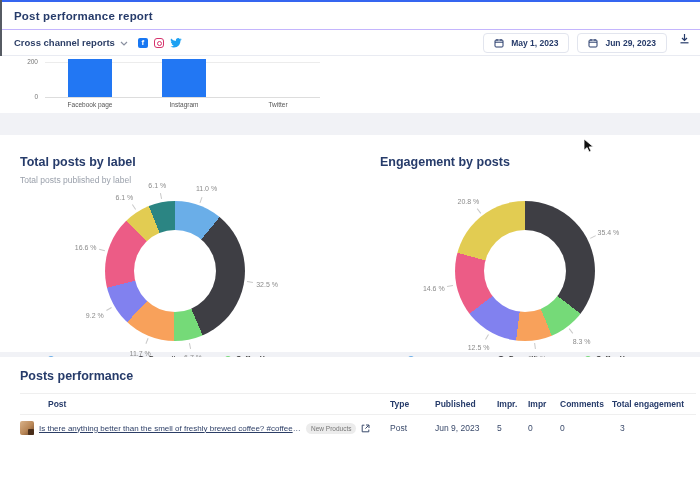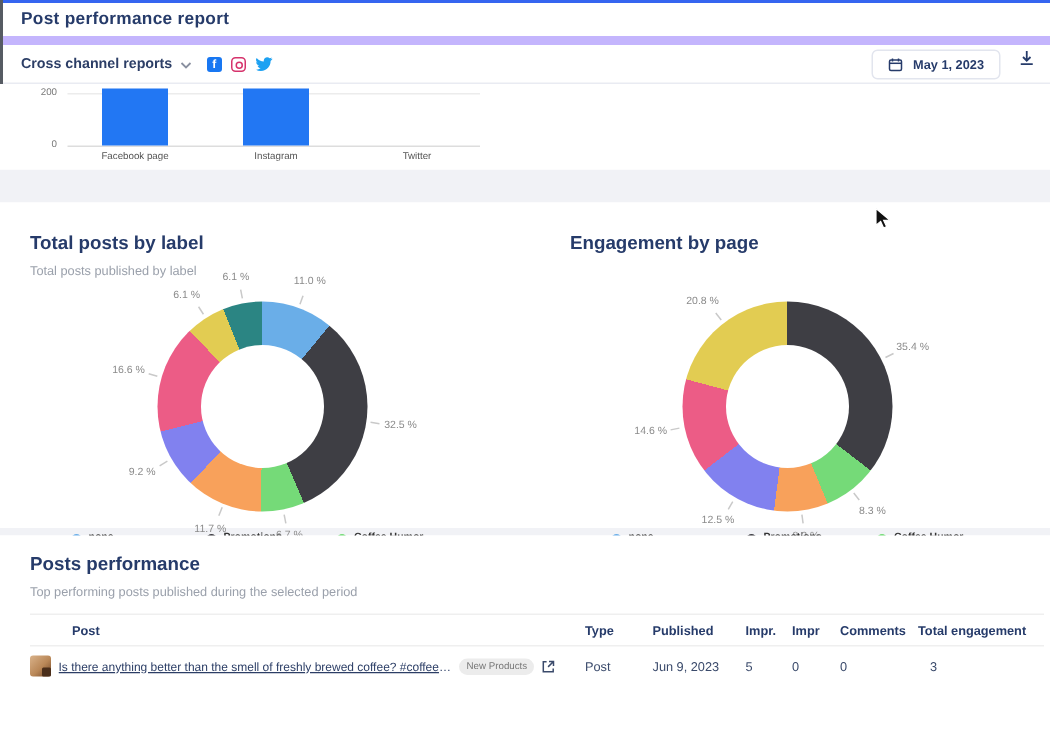--- a/index.html
+++ b/index.html
@@ -3,21 +3,21 @@
 <meta charset="utf-8">
 <style>
   * { margin:0; padding:0; box-sizing:border-box; }
   html,body { width:700px; height:501px; }
   body { font-family:"Liberation Sans", sans-serif; background:#fff; overflow:hidden; }
   .screen { position:relative; width:700px; height:501px; background:#fff; overflow:hidden; }
   .topline { position:absolute; top:0; left:0; width:700px; height:2px; background:#3565f0; z-index:9; }
   .leftedge { position:absolute; top:0; left:0; width:2px; height:56px; background:#565b63; z-index:9; }
 
   .header { position:absolute; top:2px; left:0; width:700px; height:28px; background:#fff;
-            border-bottom:6px solid #c4b5fd; display:flex; align-items:center; padding-left:14px; }
+            border-bottom:1px solid #c4b5fd; display:flex; align-items:center; padding-left:14px; }
   .page-title { color:#263b6a; font-size:11.5px; font-weight:700; letter-spacing:.2px; }
 
   .toolbar { position:absolute; top:30px; left:0; width:700px; height:26px; background:#fff;
              border-bottom:1px solid #e9ebf2; display:flex; align-items:center; padding:0 10px 0 14px; }
   .selector { display:flex; align-items:center; gap:5px; cursor:pointer; }
   .selector-label { color:#2c3e66; font-size:9.5px; font-weight:600; }
   .chev { margin-top:1px; }
   .social { display:flex; align-items:center; gap:6px; margin-left:10px; }
   .fb-ic { width:10px; height:10px; background:#1877f2; border-radius:2px; color:#fff; font-size:8px;
            font-weight:700; display:flex; align-items:center; justify-content:center; line-height:10px; }
@@ -115,20 +115,29 @@
     <div class="toolbar-right">
       <div class="date-btn">
         <svg width="10" height="10" viewBox="0 0 10 10">
             <rect x="1" y="2" width="8" height="7" rx="1" fill="none" stroke="#263b6a" stroke-width="1"></rect>
             <line x1="3" y1="1" x2="3" y2="3" stroke="#263b6a" stroke-width="1"></line>
             <line x1="7" y1="1" x2="7" y2="3" stroke="#263b6a" stroke-width="1"></line>
             <line x1="1" y1="4.2" x2="9" y2="4.2" stroke="#263b6a" stroke-width="1"></line>
           </svg>
         <span>May 1, 2023</span>
       </div>
+      <div class="date-btn">
+        <svg width="10" height="10" viewBox="0 0 10 10">
+            <rect x="1" y="2" width="8" height="7" rx="1" fill="none" stroke="#263b6a" stroke-width="1"></rect>
+            <line x1="3" y1="1" x2="3" y2="3" stroke="#263b6a" stroke-width="1"></line>
+            <line x1="7" y1="1" x2="7" y2="3" stroke="#263b6a" stroke-width="1"></line>
+            <line x1="1" y1="4.2" x2="9" y2="4.2" stroke="#263b6a" stroke-width="1"></line>
+          </svg>
+        <span>Jun 29, 2023</span>
+      </div>
       <div class="dl-btn">
         <svg width="11" height="11" viewBox="0 0 11 11">
             <path d="M5.5 1v6M3 5l2.5 2.5L8 5" fill="none" stroke="#263b6a" stroke-width="1.2"></path>
             <line x1="1.5" y1="9.8" x2="9.5" y2="9.8" stroke="#263b6a" stroke-width="1.2"></line>
           </svg>
       </div>
     </div>
   </div>
 
   <div class="content">
@@ -207,21 +216,21 @@
                 <div class="leg-label">Coffee Humor</div>
               </div>
               <div class="leg-item">
                 <div class="leg-dot" style="background: rgb(236, 92, 134);"></div>
                 <div class="leg-label">CoffeeCat Community</div>
               </div>
             </div>
           </div>
       </div>
       <div class="half half-right">
-        <div class="sec-title">Engagement by page</div>
+        <div class="sec-title">Engagement by posts</div>
         <div class="donut-wrap">
           <div class="donut" style="left: 105px; background: conic-gradient(rgb(62, 62, 68) 0deg, rgb(62, 62, 68) 127.568deg, rgb(117, 218, 120) 127.568deg, rgb(117, 218, 120) 157.477deg, rgb(248, 161, 91) 157.477deg, rgb(248, 161, 91) 187.387deg, rgb(129, 129, 239) 187.387deg, rgb(129, 129, 239) 232.432deg, rgb(236, 92, 134) 232.432deg, rgb(236, 92, 134) 285.045deg, rgb(226, 204, 82) 285.045deg, rgb(226, 204, 82) 360deg);"></div>
         <div class="slice-tick" style="left: 243.182px; top: 46.4263px; --a: 63.78378378378378deg;"></div>
             <div class="slice-label" style="left: 258.433px; top: 41.1251px;">35.4 %</div>
             <div class="slice-tick" style="left: 221.242px; top: 140.313px; --a: 142.52252252252254deg;"></div>
             <div class="slice-label" style="left: 231.586px; top: 149.836px;">8.3 %</div>
             <div class="slice-tick" style="left: 185.009px; top: 155.338px; --a: 172.43243243243245deg;"></div>
             <div class="slice-label" style="left: 187.248px; top: 167.234px;">8.3 %</div>
             <div class="slice-tick" style="left: 137.104px; top: 145.878px; --a: 209.9099099099099deg;"></div>
             <div class="slice-label" style="left: 128.627px; top: 156.279px;">12.5 %</div>
@@ -270,21 +279,20 @@
               </div>
             </div>
           </div>
       </div>
     </div>
 
     <div class="gap2"></div>
 
     <div class="card card-table">
       <div class="sec-title">Posts performance</div>
-      <div class="sec-sub">Top performing posts published during the selected period</div>
       <div class="table-head" id="table-head">
           <div class="th" style="width: 370px; padding-left: 28px;">Post</div>
           <div class="th" style="width: 45px;">Type</div>
           <div class="th" style="width: 62px;">Published</div>
           <div class="th" style="width: 31px;">Impr.</div>
           <div class="th" style="width: 32px;">Impr</div>
           <div class="th" style="width: 52px;">Comments</div>
           <div class="th" style="width: 78px;">Total engagement</div>
         </div>
       <div id="table-body">

